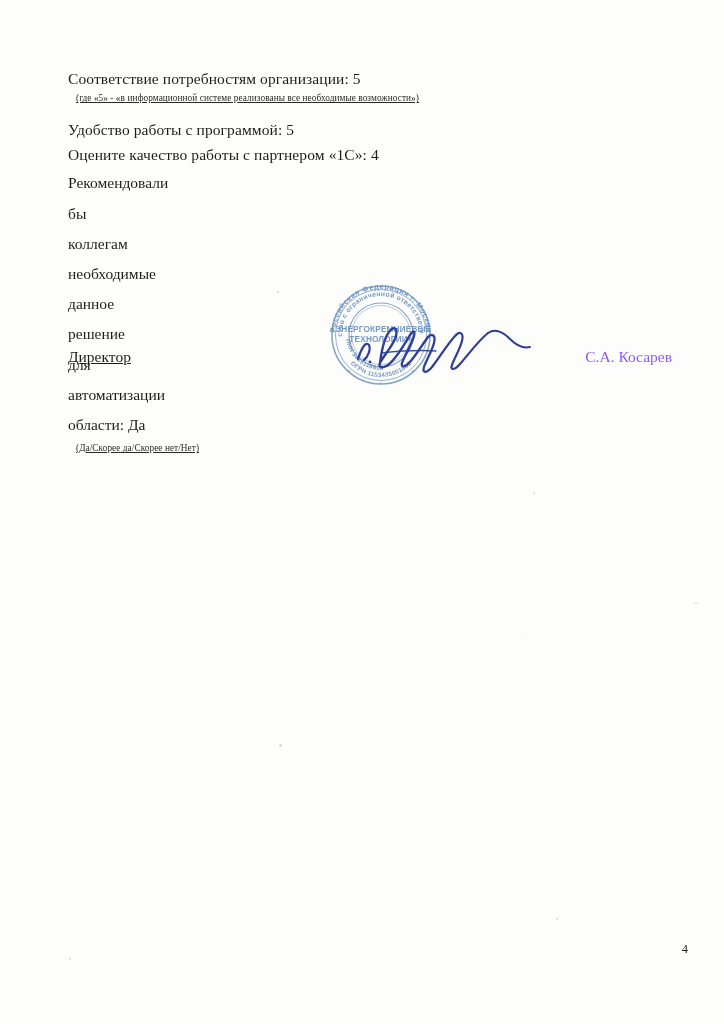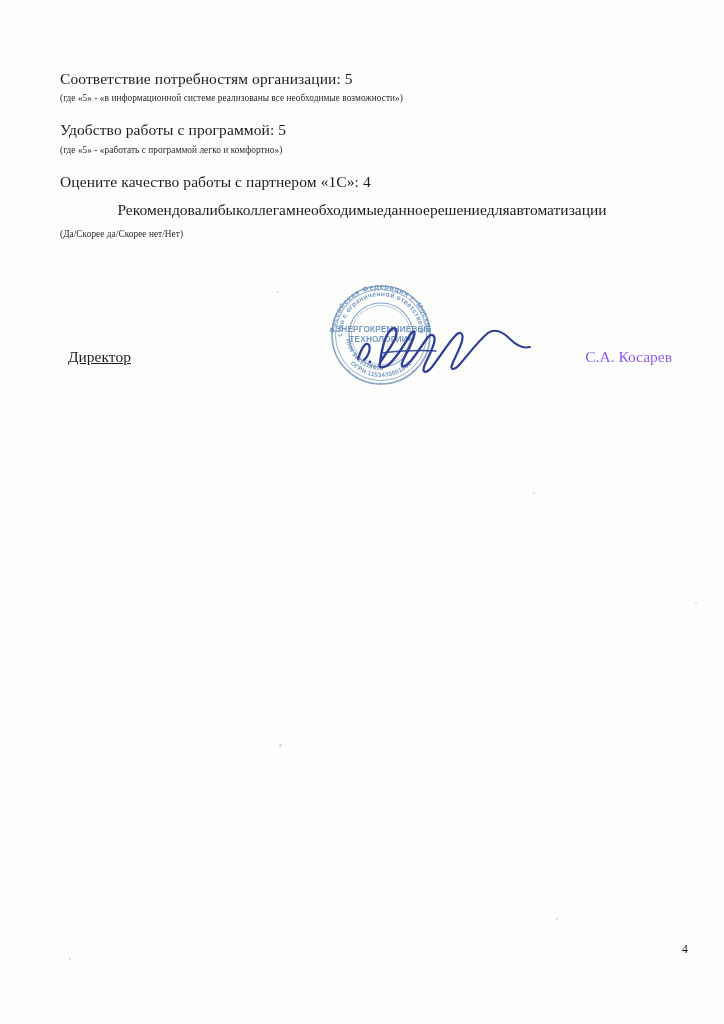--- a/index.html
+++ b/index.html
@@ -32,39 +32,40 @@
     background:
       radial-gradient(circle at 12% 30%, rgba(0,0,0,0.012) 0 1px, transparent 1px),
       radial-gradient(circle at 72% 62%, rgba(0,0,0,0.015) 0 1px, transparent 1px),
       radial-gradient(circle at 38% 85%, rgba(0,0,0,0.010) 0 1px, transparent 1px),
       radial-gradient(circle at 88% 18%, rgba(0,0,0,0.012) 0 1px, transparent 1px);
     pointer-events: none;
   }
 
   .content {
     position: absolute;
-    left: 60px;
+    left: 68px;
     top: 68px;
     width: 604px;
   }
 
   .q-line {
     font-size: 15.5px;
     line-height: 1.45;
     letter-spacing: 0.1px;
     margin: 0 0 2px 0;
     color: #1d1d1d;
   }
 
   .note {
     font-size: 9.3px;
     line-height: 1.5;
     letter-spacing: 0.05px;
     color: #2a2a2a;
-    margin: 0 0 13px 0;
+    margin: 0 0 13px 8px;
+    text-decoration: underline;
   }
 
   .q-para {
     font-size: 15.5px;
     line-height: 1.95;
     text-align: justify;
     text-justify: inter-word;
     margin: 0 0 2px 0;
     color: #1d1d1d;
   }
@@ -144,35 +145,35 @@
 <div class="page">
 
   <div class="paper-texture"></div>
 
   <div class="content">
 
     <p class="q-line">Соответствие потребностям организации: 5</p>
     <p class="note">(где «5» - «в информационной системе реализованы все необходимые возможности»)</p>
 
     <p class="q-line">Удобство работы с программой: 5</p>
-    <p class="note">(где «5» - «работать с программой легко и комфортно»)</p>
 
     <p class="q-line">Оцените качество работы с партнером «1С»: 4</p>
 
     <p class="q-para">
-      <span class="just-line" style="display: flex; justify-content: center; width: 100%;">
+      <span class="just-line" style="display: flex; justify-content: space-between; width: 100%; flex-direction: column;">
           <span>Рекомендовали</span>
           <span>бы</span>
           <span>коллегам</span>
           <span>необходимые</span>
           <span>данное</span>
           <span>решение</span>
           <span>для</span>
           <span>автоматизации</span>
         </span>
+      <span class="last-line">области: Да</span>
     </p>
     <p class="note">(Да/Скорее да/Скорее нет/Нет)</p>
 
   </div>
 
   <div class="stamp">
     <svg width="112" height="112" viewBox="0 0 112 112" xmlns="http://www.w3.org/2000/svg">
       <defs>
         <path id="outerArcTop" d="M 10,56 A 46,46 0 0 1 102,56" fill="none"></path>
         <path id="innerArcTop" d="M 17,56 A 39,39 0 0 1 95,56" fill="none"></path>

